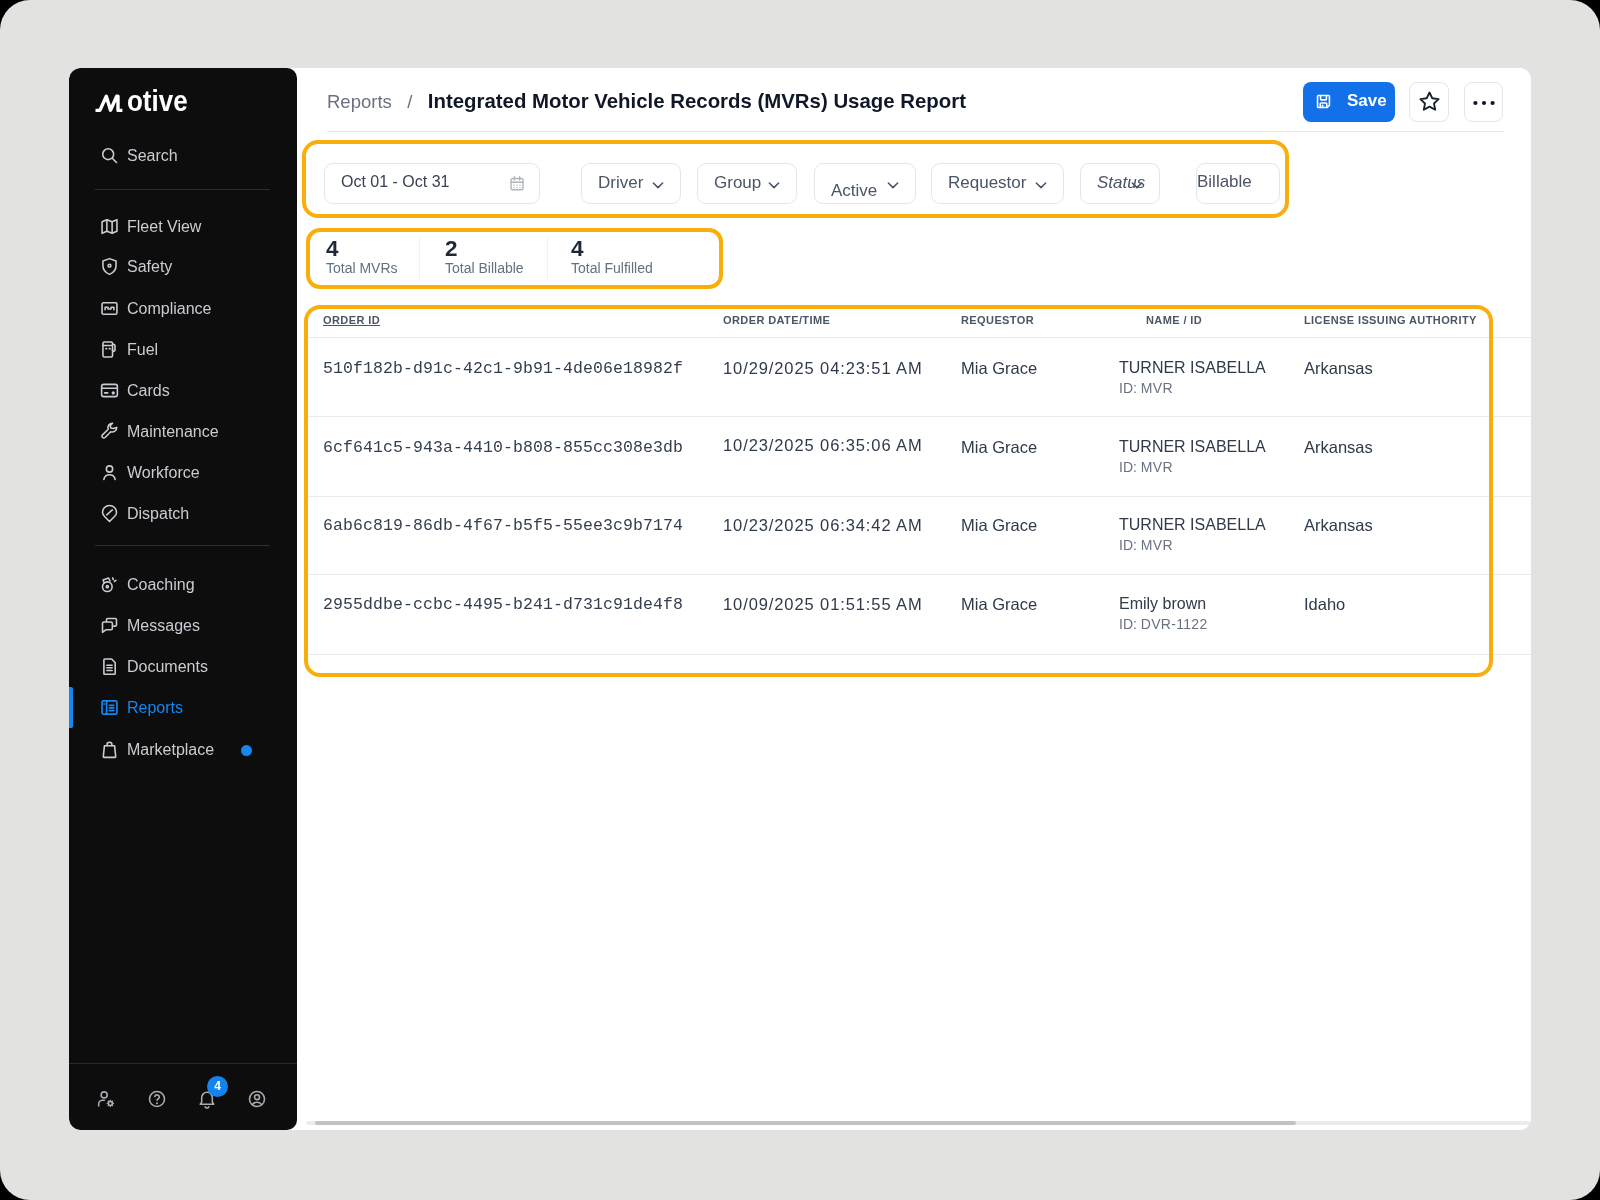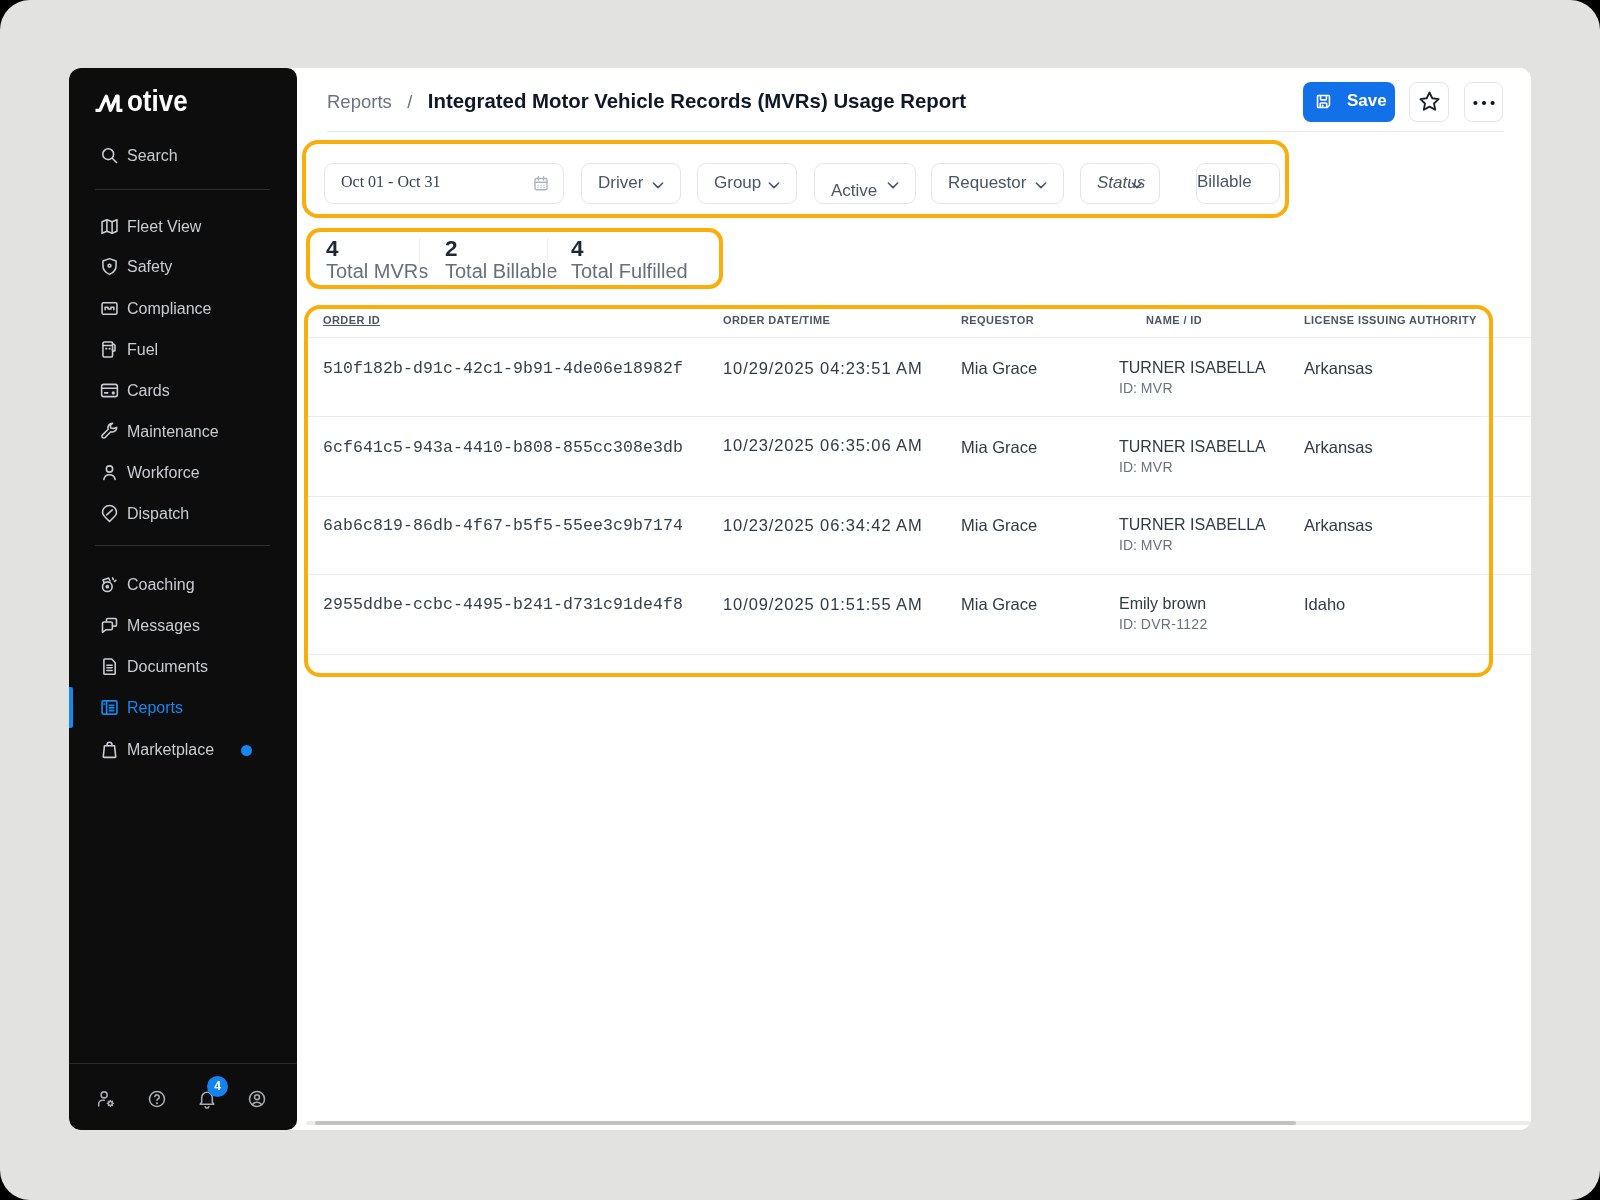--- a/index.html
+++ b/index.html
@@ -34,21 +34,21 @@
   .ybox { position:absolute; border:4.5px solid #f9ae0c; border-radius:16px; }
 
   
   .fctl { position:absolute; top:95px; height:41px; border:1.5px solid #e3e6ea;
     border-radius:9px; background:#fff; color:#4a5565; font-size:17px; }
   .fctl .lab { position:absolute; left:0; top:8px; width:100%; }
   .chev { position:absolute; top:13px; }
 
   
   .statnum { position:absolute; font-size:22.5px; font-weight:700; color:#1d2939; }
-  .statlab { position:absolute; font-size:20px; color:#64707f; }
+  .statlab { position:absolute; font-size:14px; color:#64707f; }
   .statdiv { position:absolute; width:1px; background:#f0f1f3; top:169px; height:42px; }
 
   
   .th { position:absolute; top:246px; font-size:11px; font-weight:700; color:#4a5565;
     letter-spacing:0.4px; }
   .tline { position:absolute; left:9px; width:1225px; height:1px; background:#e9ebee; }
   .td { position:absolute; font-size:16.5px; color:#2f3a4a; white-space:nowrap; }
   .dt { letter-spacing:0.9px; }
   .nm { font-size:16px; }
   .mono { font-family:"Liberation Mono", monospace; font-size:16.5px; letter-spacing:0.1px; color:#333e4e; }
@@ -82,21 +82,21 @@
     </div>
     <div class="hbtn" style="left:1167px; width:39px;">
         <svg style="position:absolute; left:7px; top:17px;" width="24" height="6" viewBox="0 0 24 6">
           <circle cx="3.4" cy="3" r="2.1" fill="#101828"></circle>
           <circle cx="12" cy="3" r="2.1" fill="#101828"></circle>
           <circle cx="20.6" cy="3" r="2.1" fill="#101828"></circle>
         </svg>
       </div>
     <div class="hdiv"></div>
 
-    <div class="fctl" style="left:27px; width:240px;font-family:Liberation Serif, serif;">
+    <div class="fctl" style="left:27px; width:216px;">
       <span style="position:absolute; left:16px; top:9px; font-size:16px; color:#364153;">Oct 01 - Oct 31</span>
       <svg style="position:absolute; right:13px; top:10px;" width="18" height="18" viewBox="0 0 24 24" fill="none" stroke="#aeb4bd" stroke-width="1.8" stroke-linecap="round" stroke-linejoin="round">
           <rect x="4" y="6" width="16" height="15" rx="2"></rect>
           <path d="M4 11h16M8.5 3.5V8M15.5 3.5V8M8 15h.01M12 15h.01M16 15h.01M8 18h.01M12 18h.01M16 18h.01"></path>
         </svg>
     </div>
     <div class="fctl" style="left:284px; width:100px;">
         <span style="position:absolute; left:16px; top:9px;">Driver</span>
         <svg class="chev" style="right:14px;" width="16" height="16" viewBox="0 0 24 24" fill="none" stroke="#45556c" stroke-width="2.3" stroke-linecap="round" stroke-linejoin="round">
           <path d="M5 9l7 7 7-7"></path>

